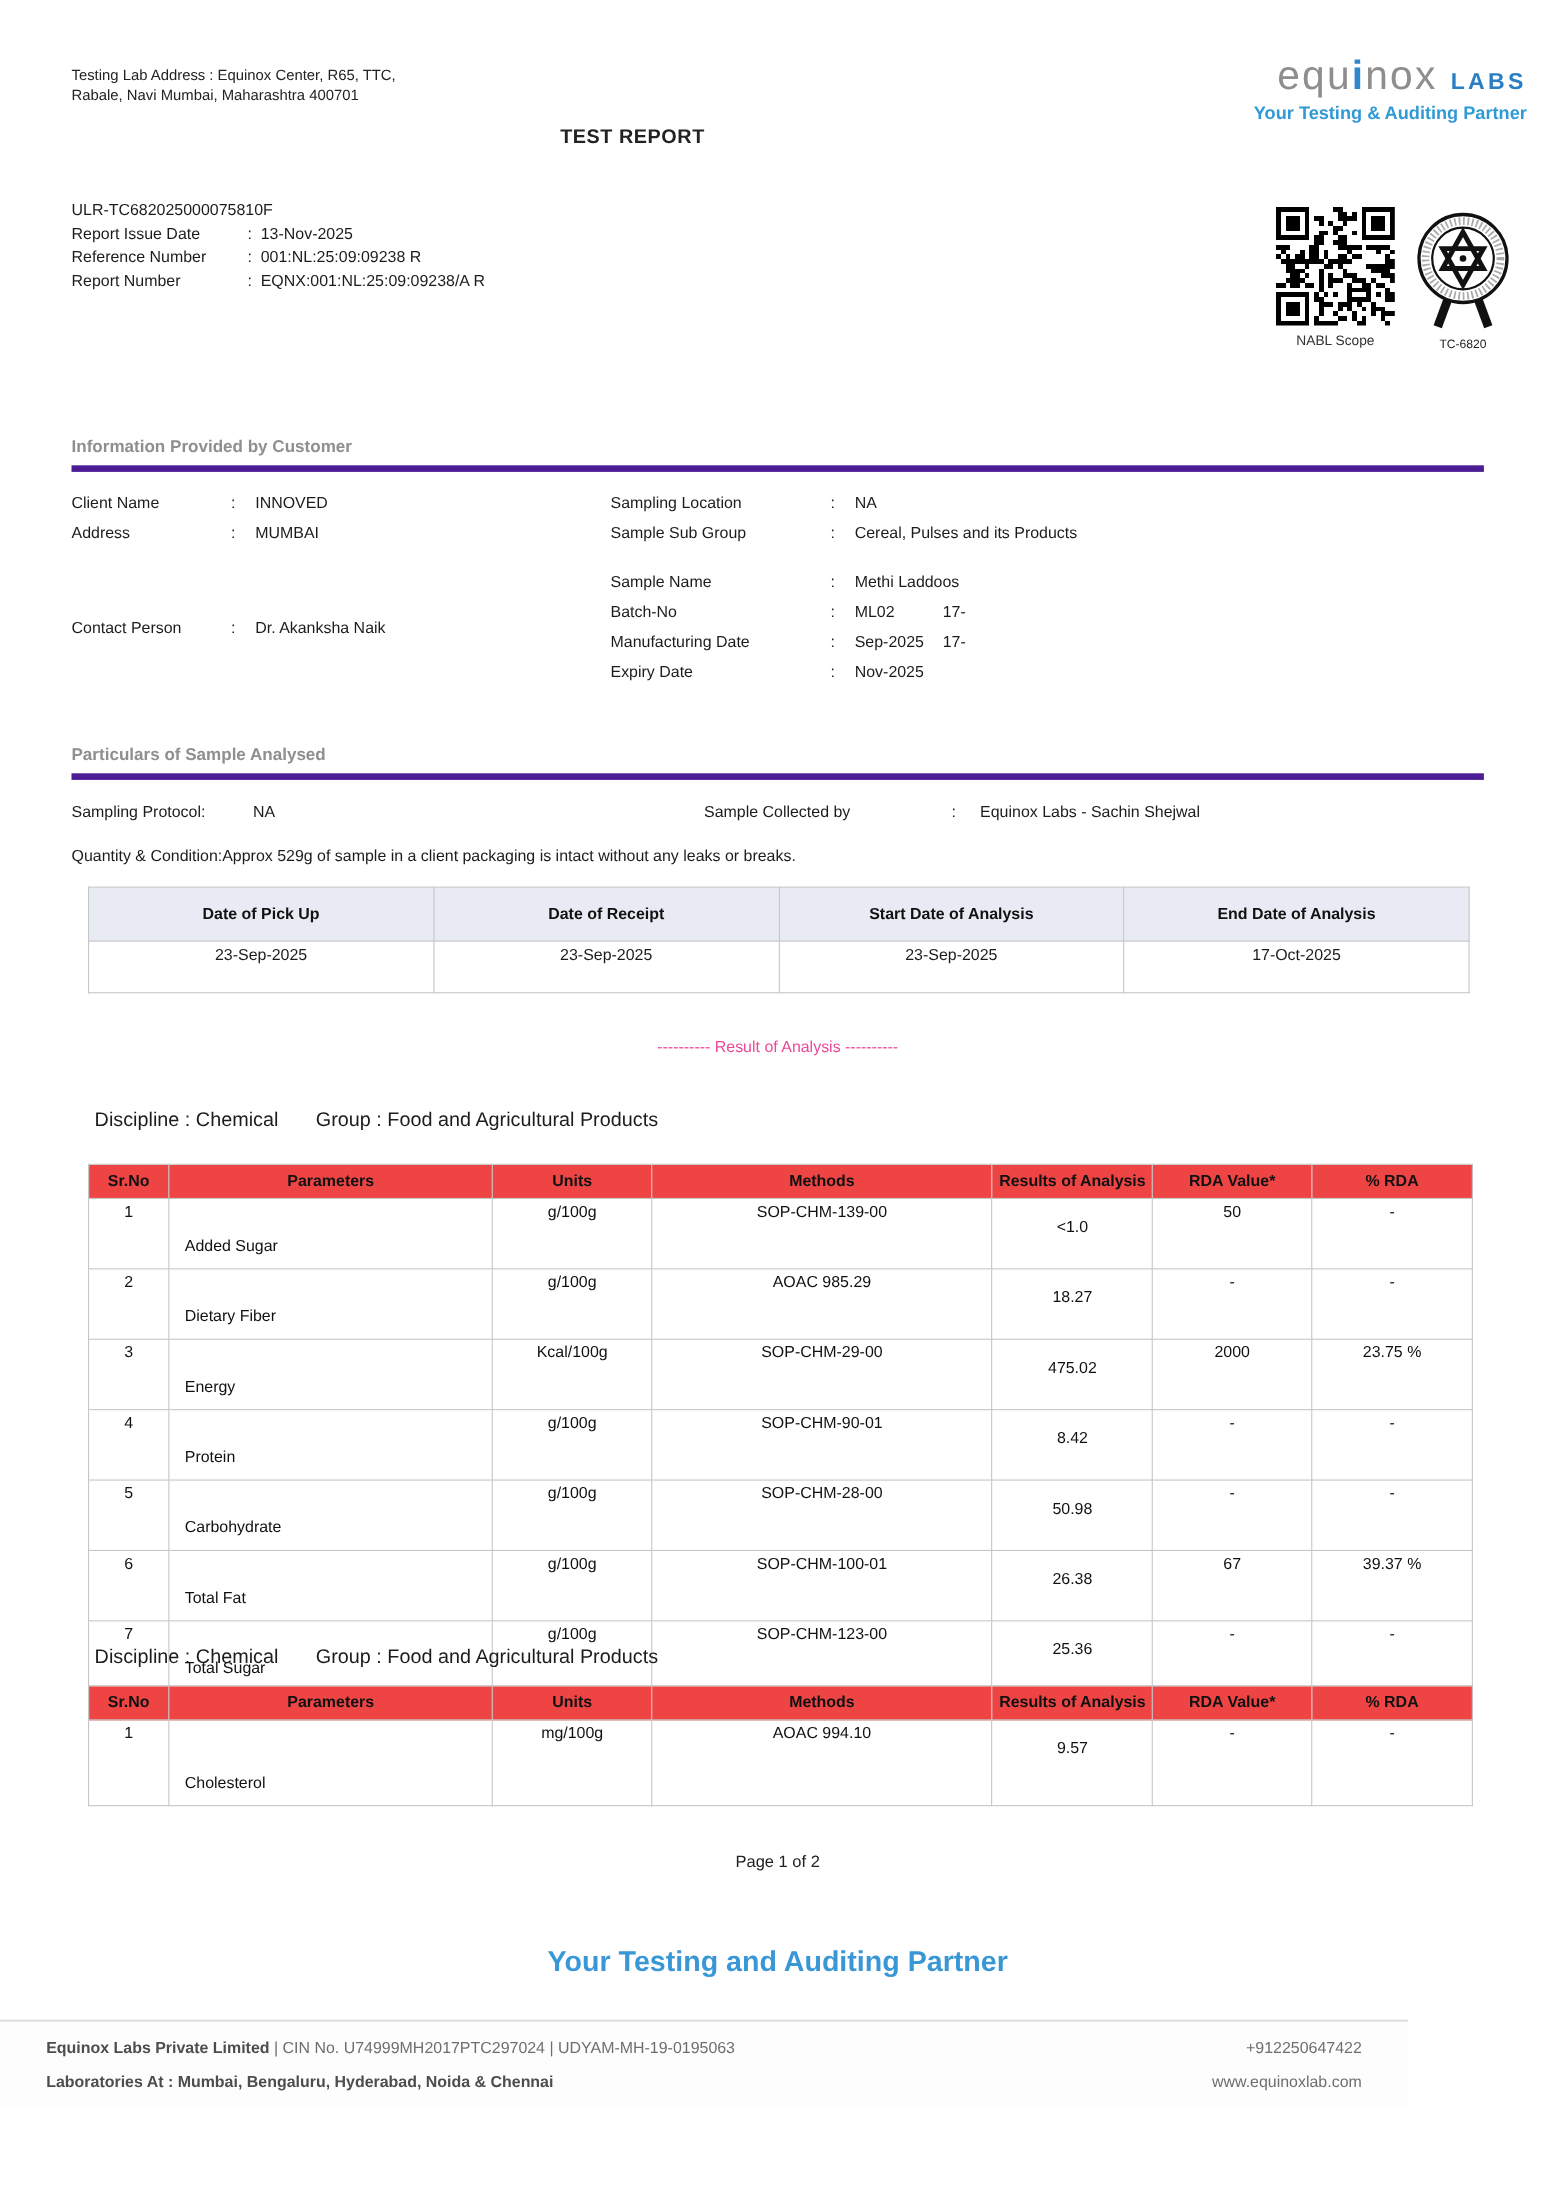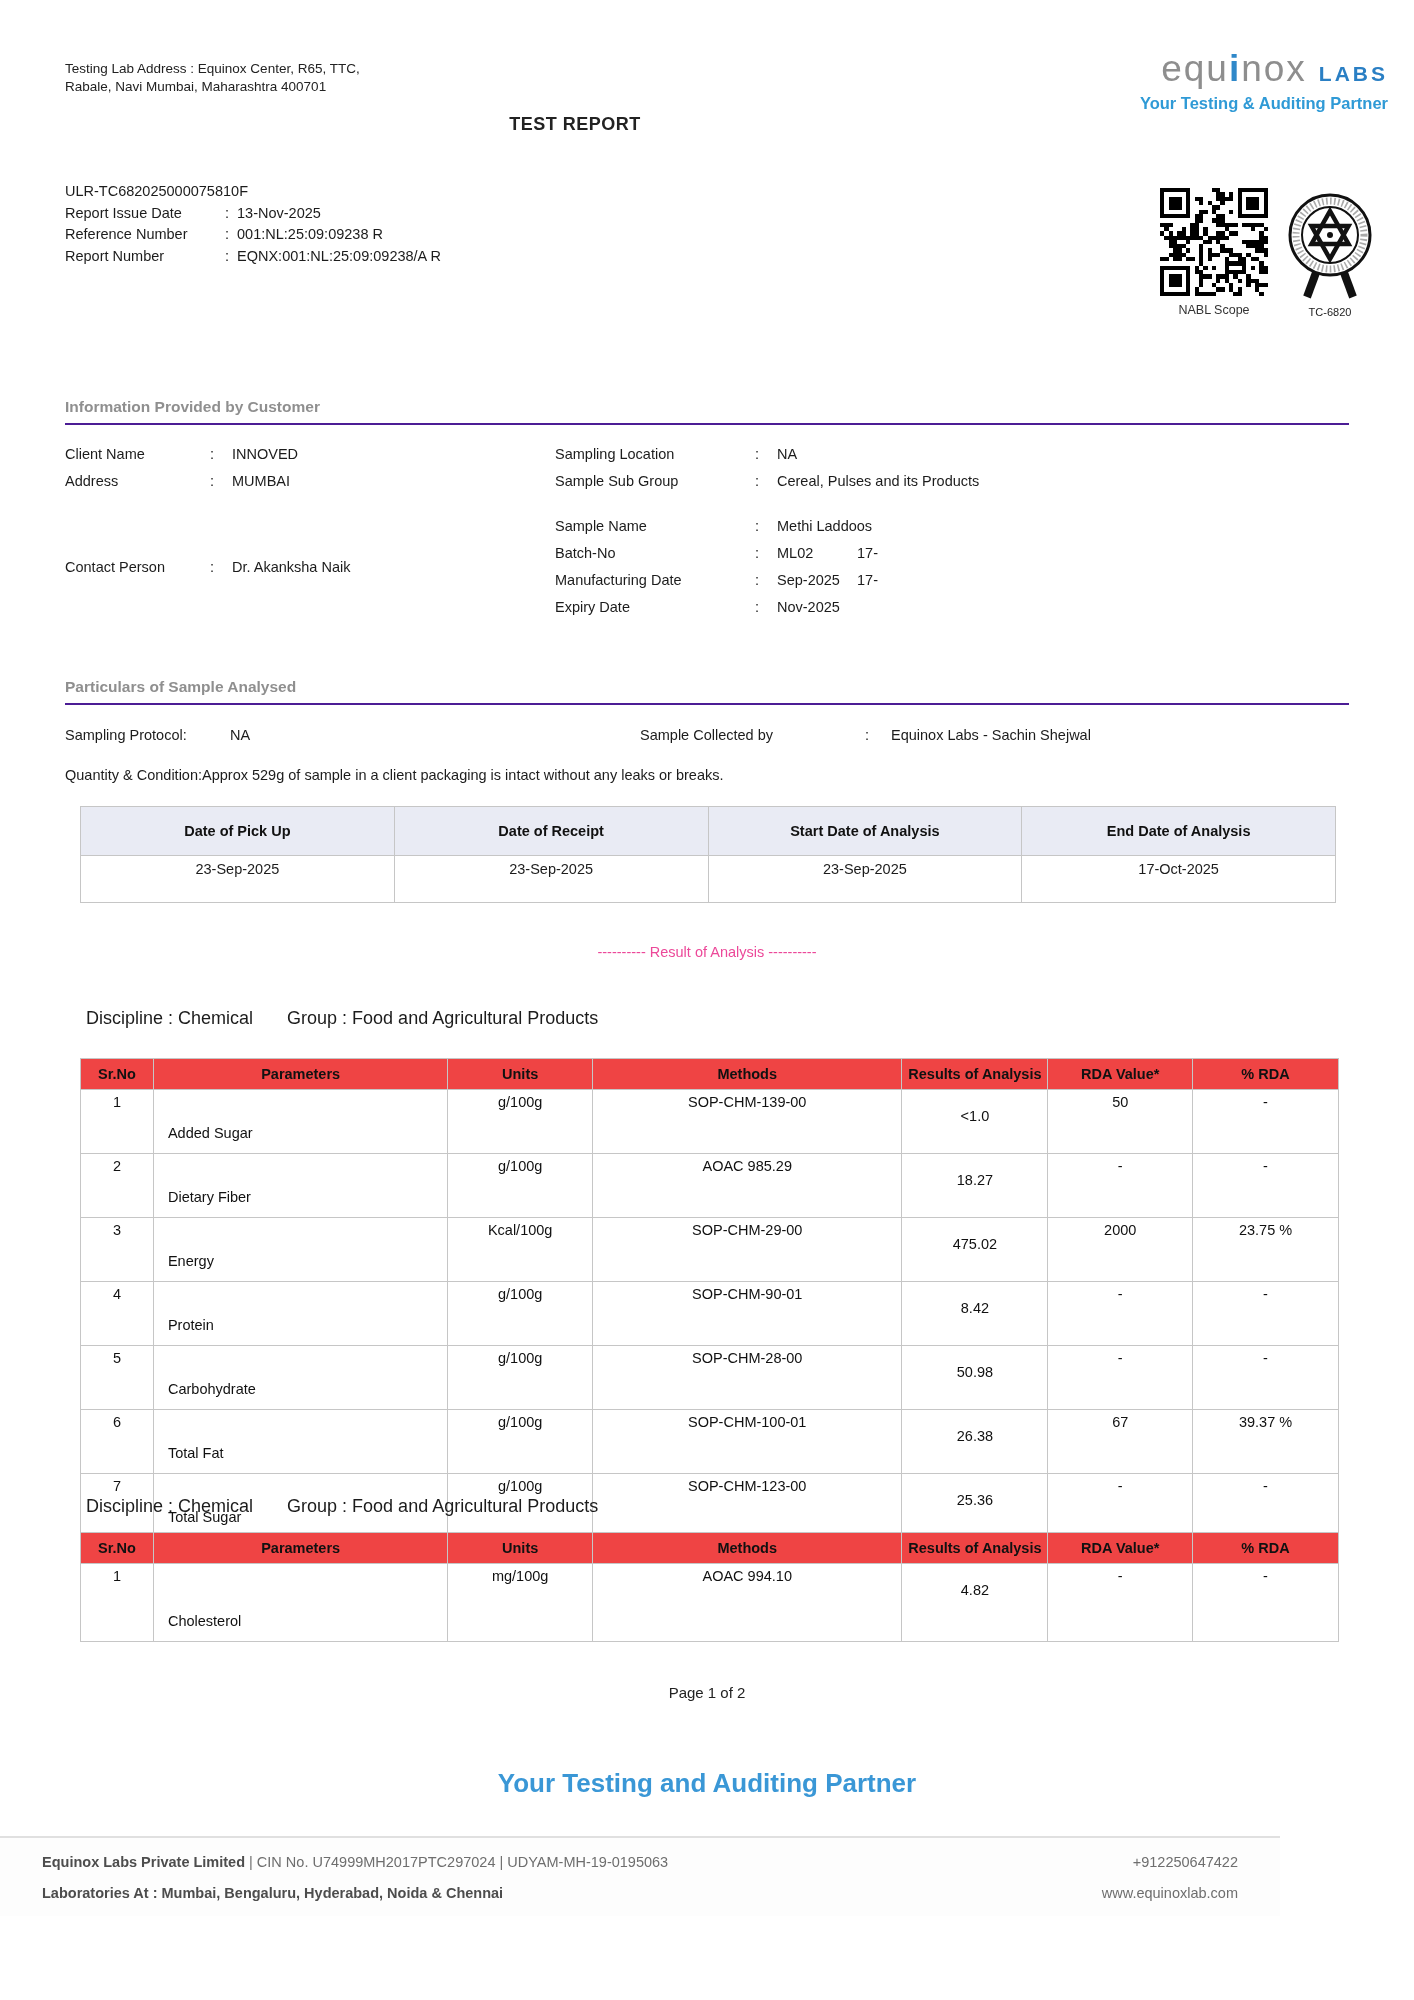--- a/index.html
+++ b/index.html
@@ -19,21 +19,21 @@
   .meta-block{position:absolute;left:65px;top:181px;font-size:14.5px;line-height:21.5px;color:#1c1c1c;}
   .meta-row .m-label{display:inline-block;width:160px;}
   .meta-row .m-colon{display:inline-block;margin-right:8px;}
   .qr-wrap{position:absolute;left:1158px;top:188px;width:112px;text-align:center;}
   .qr-wrap svg{display:block;margin:0 auto;}
   .qr-caption{font-size:12.5px;color:#333;margin-top:7px;}
   .seal-wrap{position:absolute;left:1284px;top:190px;width:92px;text-align:center;}
   .seal-caption{font-size:11px;font-weight:normal;color:#222;margin-top:2px;}
   
   .section{position:absolute;left:65px;width:1284px;}
-  .sec-heading{font-size:15.5px;font-weight:bold;color:#8f8f8f;padding-bottom:7px;border-bottom:2px solid #4c1d95;}
+  .sec-heading{font-size:15.5px;font-weight:bold;color:#8f8f8f;padding-bottom:7px;border-bottom:6px solid #4c1d95;}
   .kv-grid{display:flex;margin-top:16px;}
   .kv-col-left{width:490px;}
   .kv-col-right{flex:1;}
   .kv-row{display:flex;font-size:14.5px;line-height:27px;}
   .kv-row .k{width:145px;flex-shrink:0;}
   .kv-row .k-wide{width:200px;flex-shrink:0;}
   .kv-row .c{width:22px;flex-shrink:0;}
   .kv-row .v{}
   .kv-row .v-min{display:inline-block;min-width:80px;}
   .contact-flex{display:flex;align-items:center;height:108px;}
@@ -553,21 +553,21 @@
         <th>RDA Value*</th>
         <th>% RDA</th>
       </tr>
     </thead>
     <tbody>
       <tr>
         <td class="rt-sr">1</td>
         <td class="rt-param">Cholesterol</td>
         <td class="rt-units">mg/100g</td>
         <td class="rt-method">AOAC 994.10</td>
-        <td class="rt-result">4.82</td>
+        <td class="rt-result">9.57</td>
         <td class="rt-rda">-</td>
         <td class="rt-prda">-</td>
       </tr>
     </tbody>
   </table>
 </div>
 
 <div class="page-num">Page 1 of 2</div>
 
 <div class="bottom-tagline">Your Testing and Auditing Partner</div>

